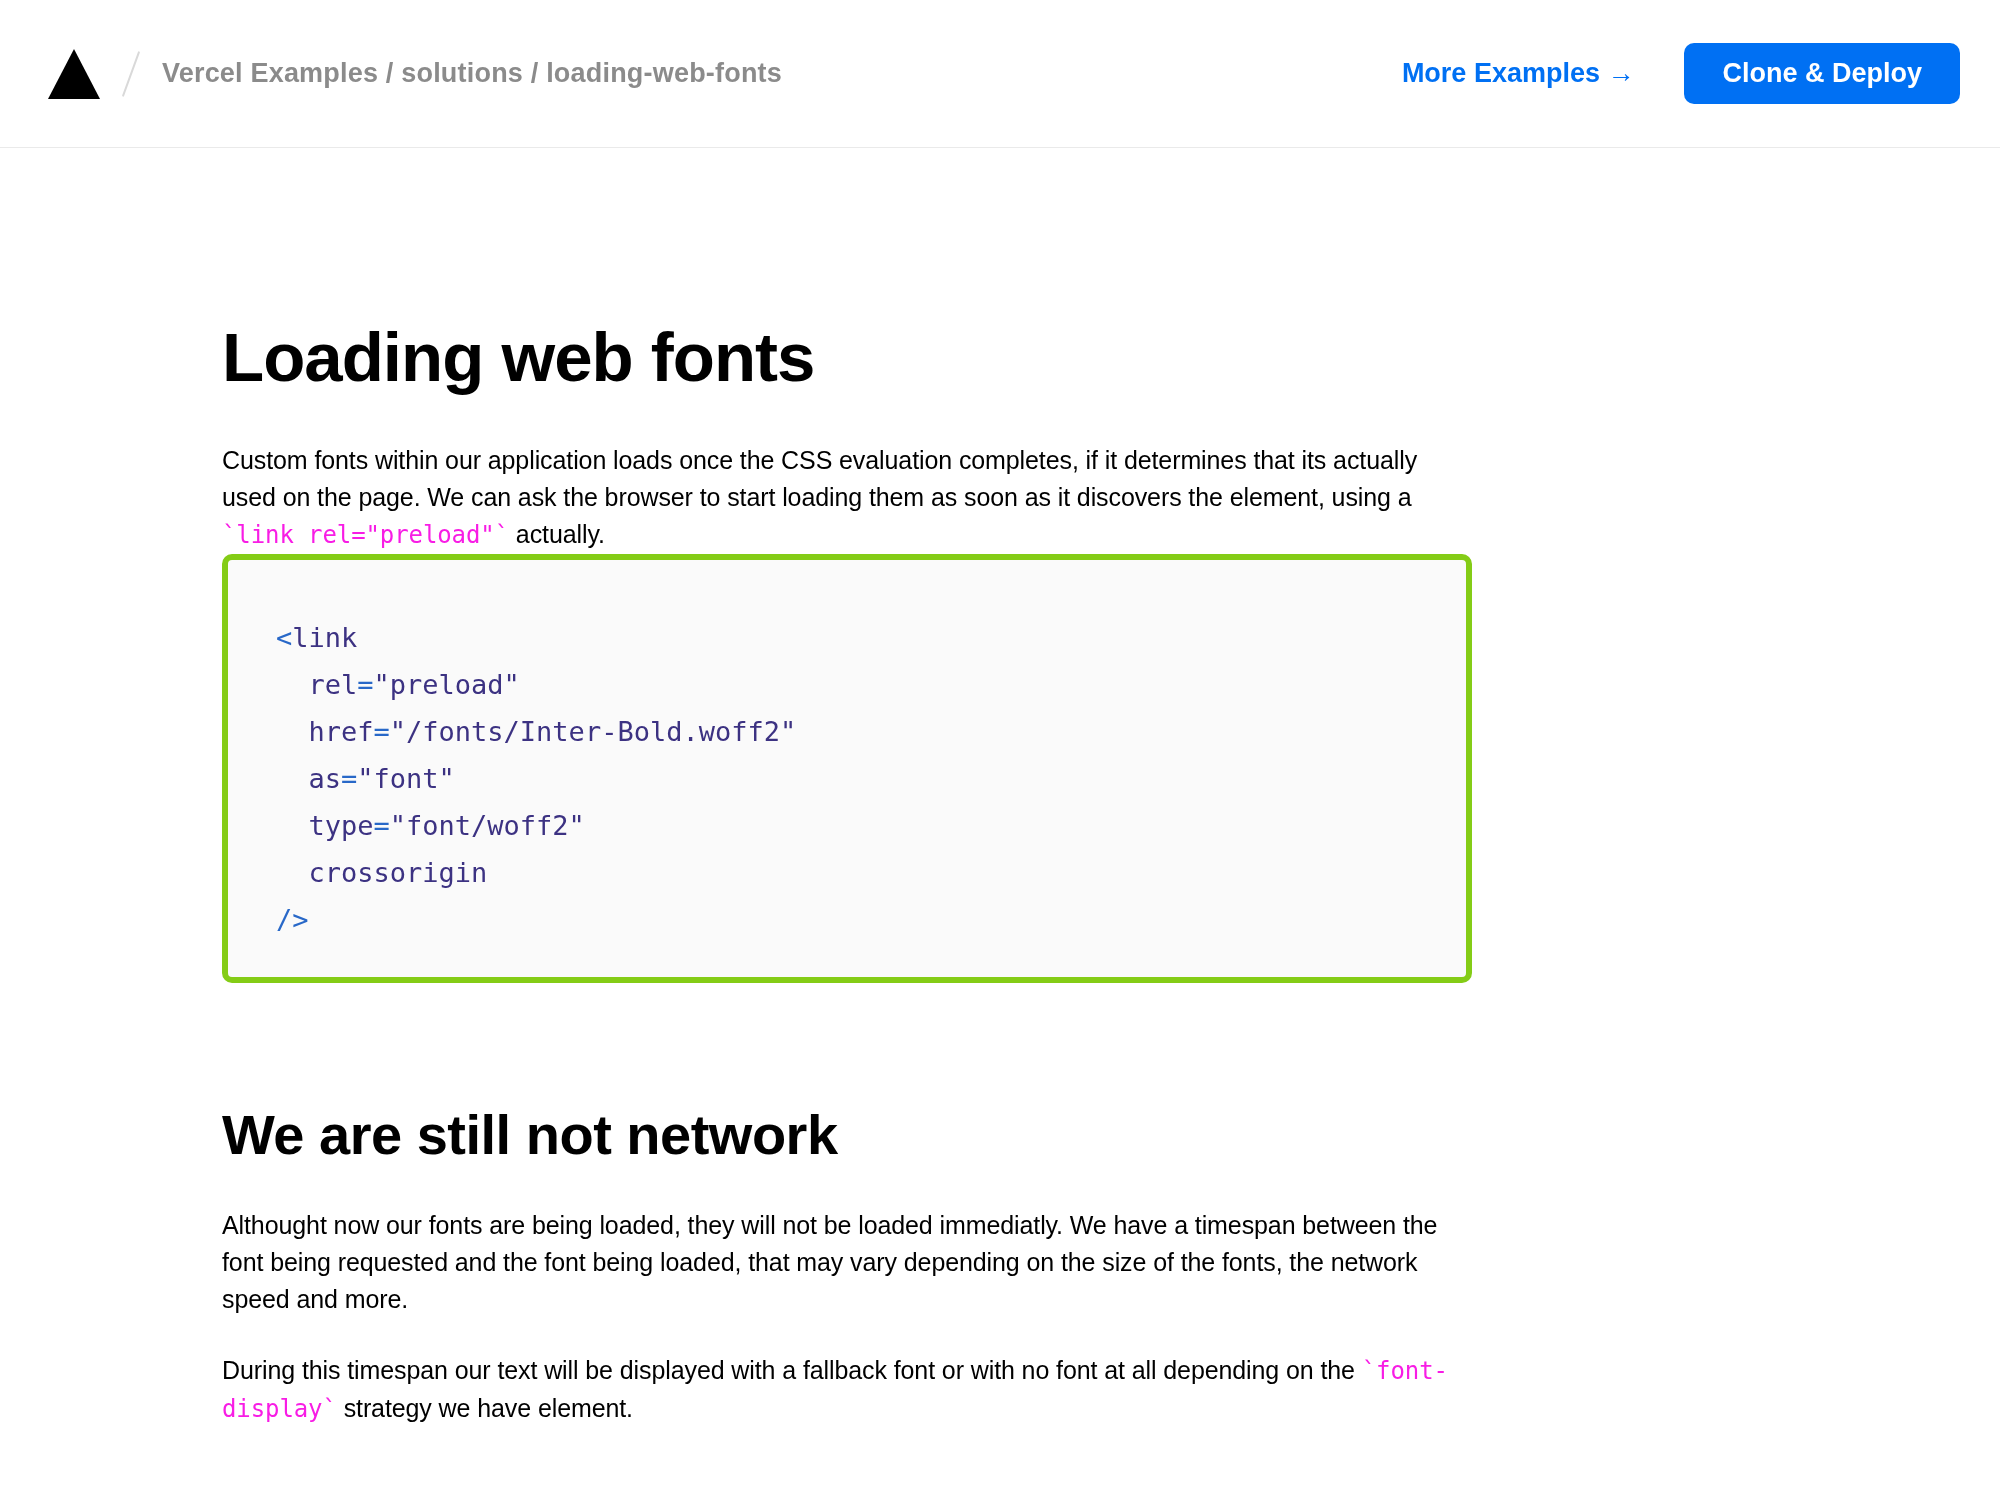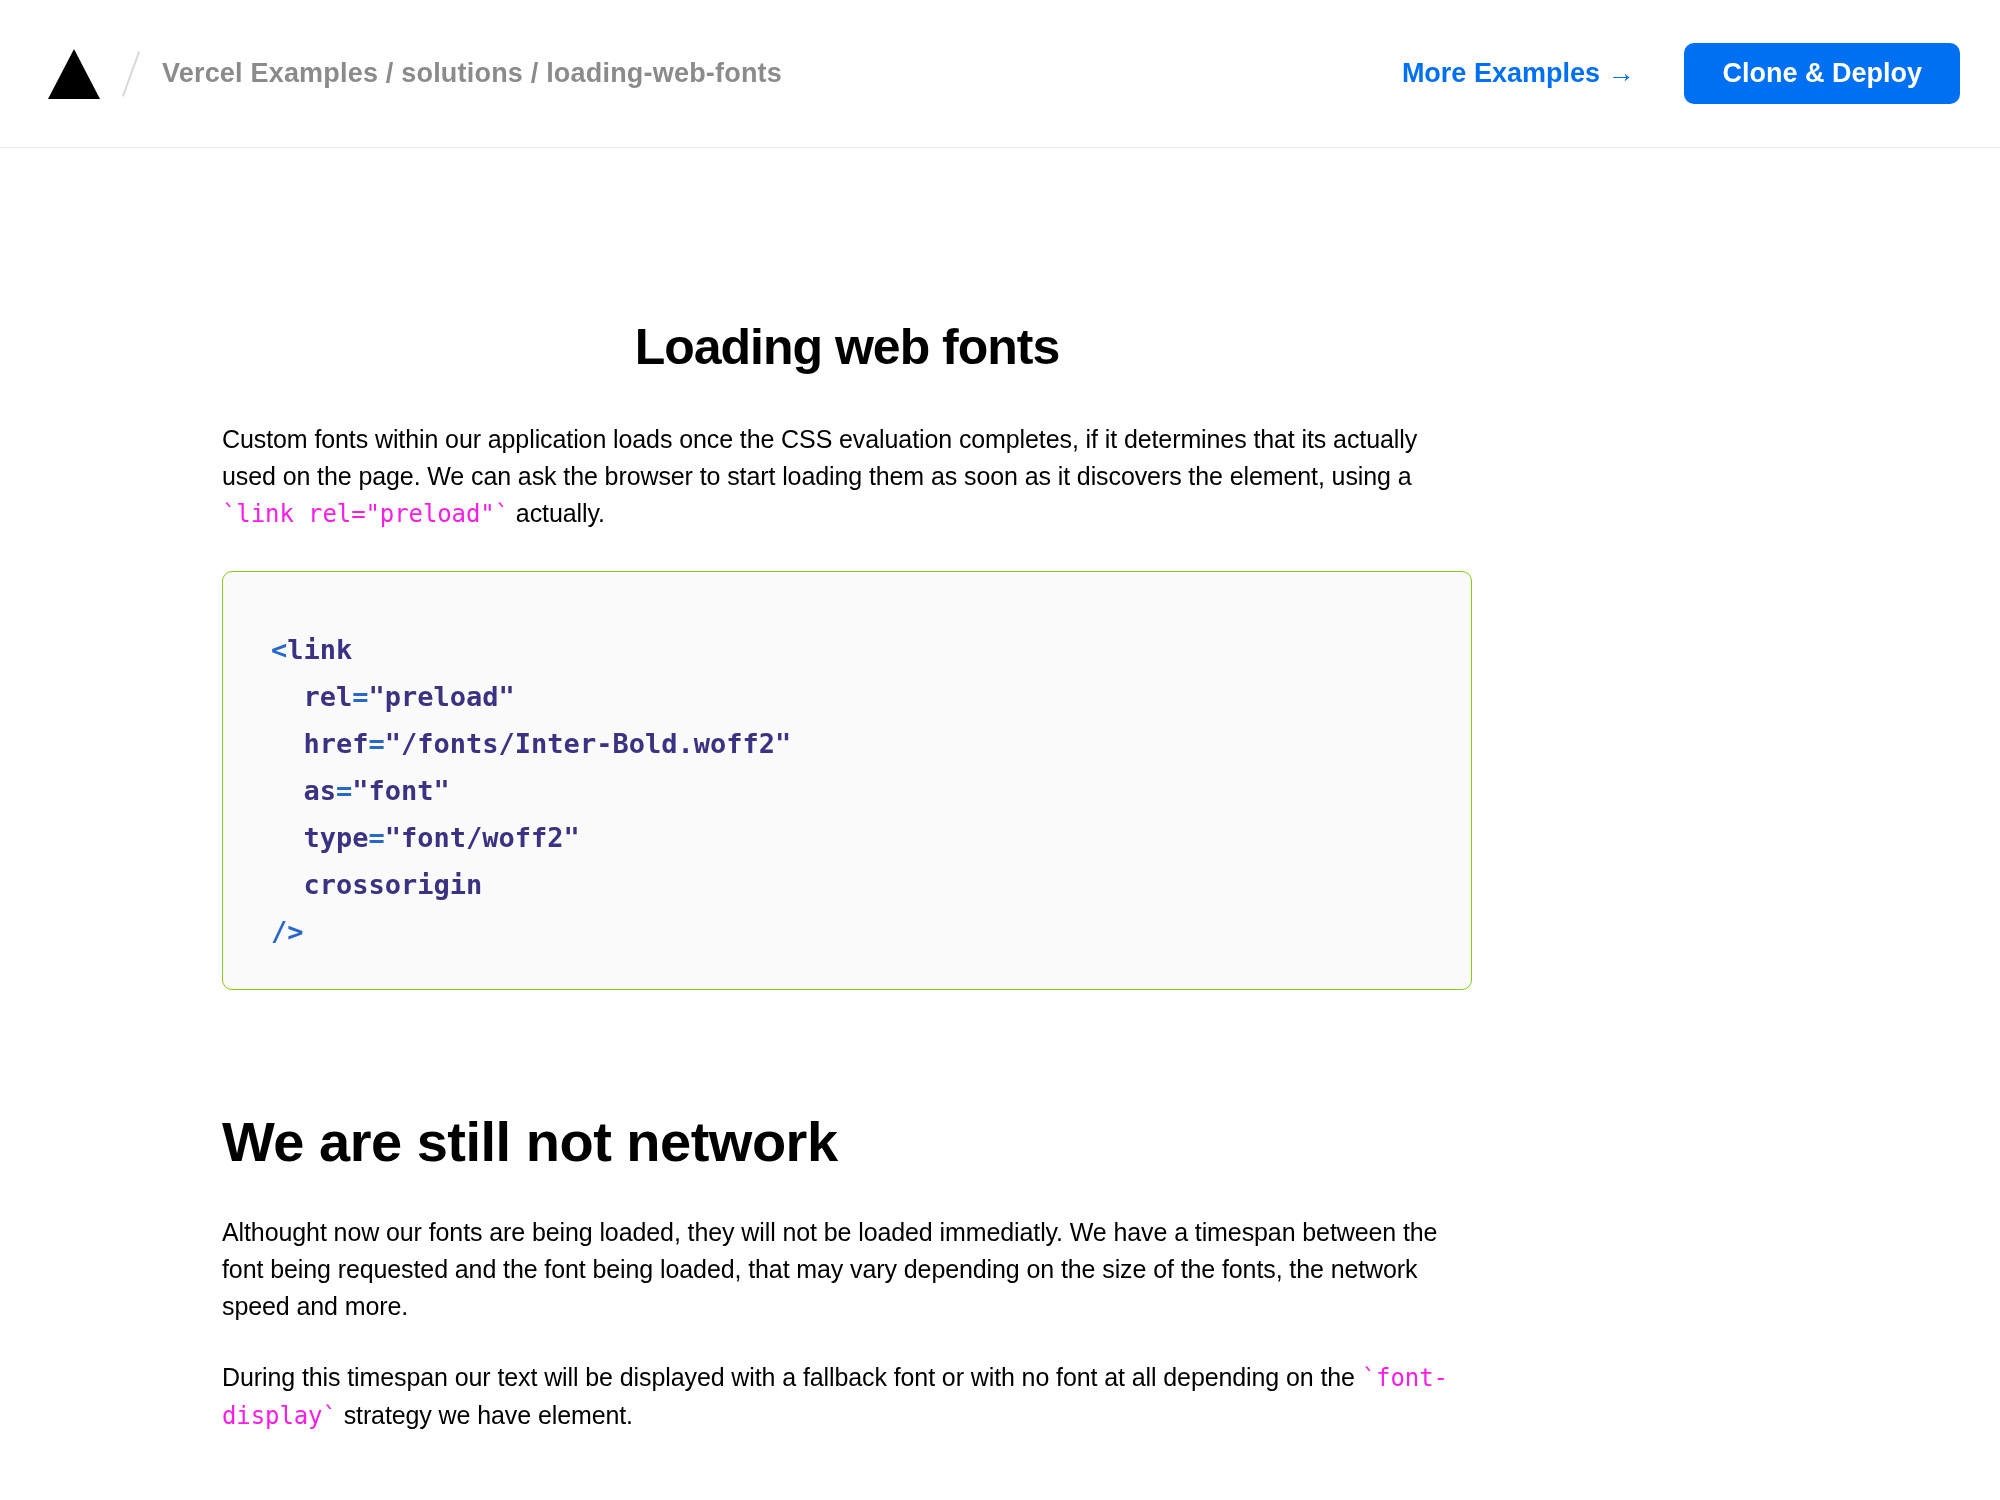--- a/index.html
+++ b/index.html
@@ -32,33 +32,32 @@
     color:var(--accent);font-size:27px;font-weight:600;text-decoration:none;cursor:pointer;white-space:nowrap;margin-left:43px;
   }
   .deploy-btn{
     background:var(--accent);color:#fff;border:none;border-radius:10px;height:61px;
     padding:0 38px;font-size:27px;font-weight:700;font-family:Liberation Sans, sans-serif;
     cursor:pointer;white-space:nowrap;
   }
   
   .article{padding:172px 0 0 222px;width:1472px;}
   h1.page-title{
-    margin:0 0 46px 0;font-size:50px;line-height:1.1;font-weight:900;letter-spacing:-1px;color:#000;text-align:center;
+    margin:0 0 46px 0;font-size:69px;line-height:1.1;font-weight:900;letter-spacing:-1px;color:#000;
   }
   .body-text{
     margin:0;font-size:25px;line-height:37px;color:#000;letter-spacing:-0.1px;max-width:1250px;
   }
   .inline-code{
     font-family:"DejaVu Sans Mono","Liberation Mono",monospace;
     color:var(--pink);font-size:24px;
   }
   .code-block{
-    margin-top:38px;width:1250px;background:#fafafa;border:1px solid #84cc16;border-radius:10px;
+    width:1250px;background:#fafafa;border:6px solid #84cc16;border-radius:10px;
     padding:54px 40px 34px 48px;
-    font-weight:bold;
   }
   .code-block pre{
     margin:0;font-family:"DejaVu Sans Mono","Liberation Mono",monospace;
     font-size:27px;line-height:47px;white-space:pre;
   }
   .t-p{color:var(--tok-p);}
   .t-n{color:var(--tok-n);}
   h2.section-heading{
     margin:120px 0 40px 0;font-size:56px;line-height:1.15;font-weight:900;letter-spacing:-0.5px;color:#000;
   }

